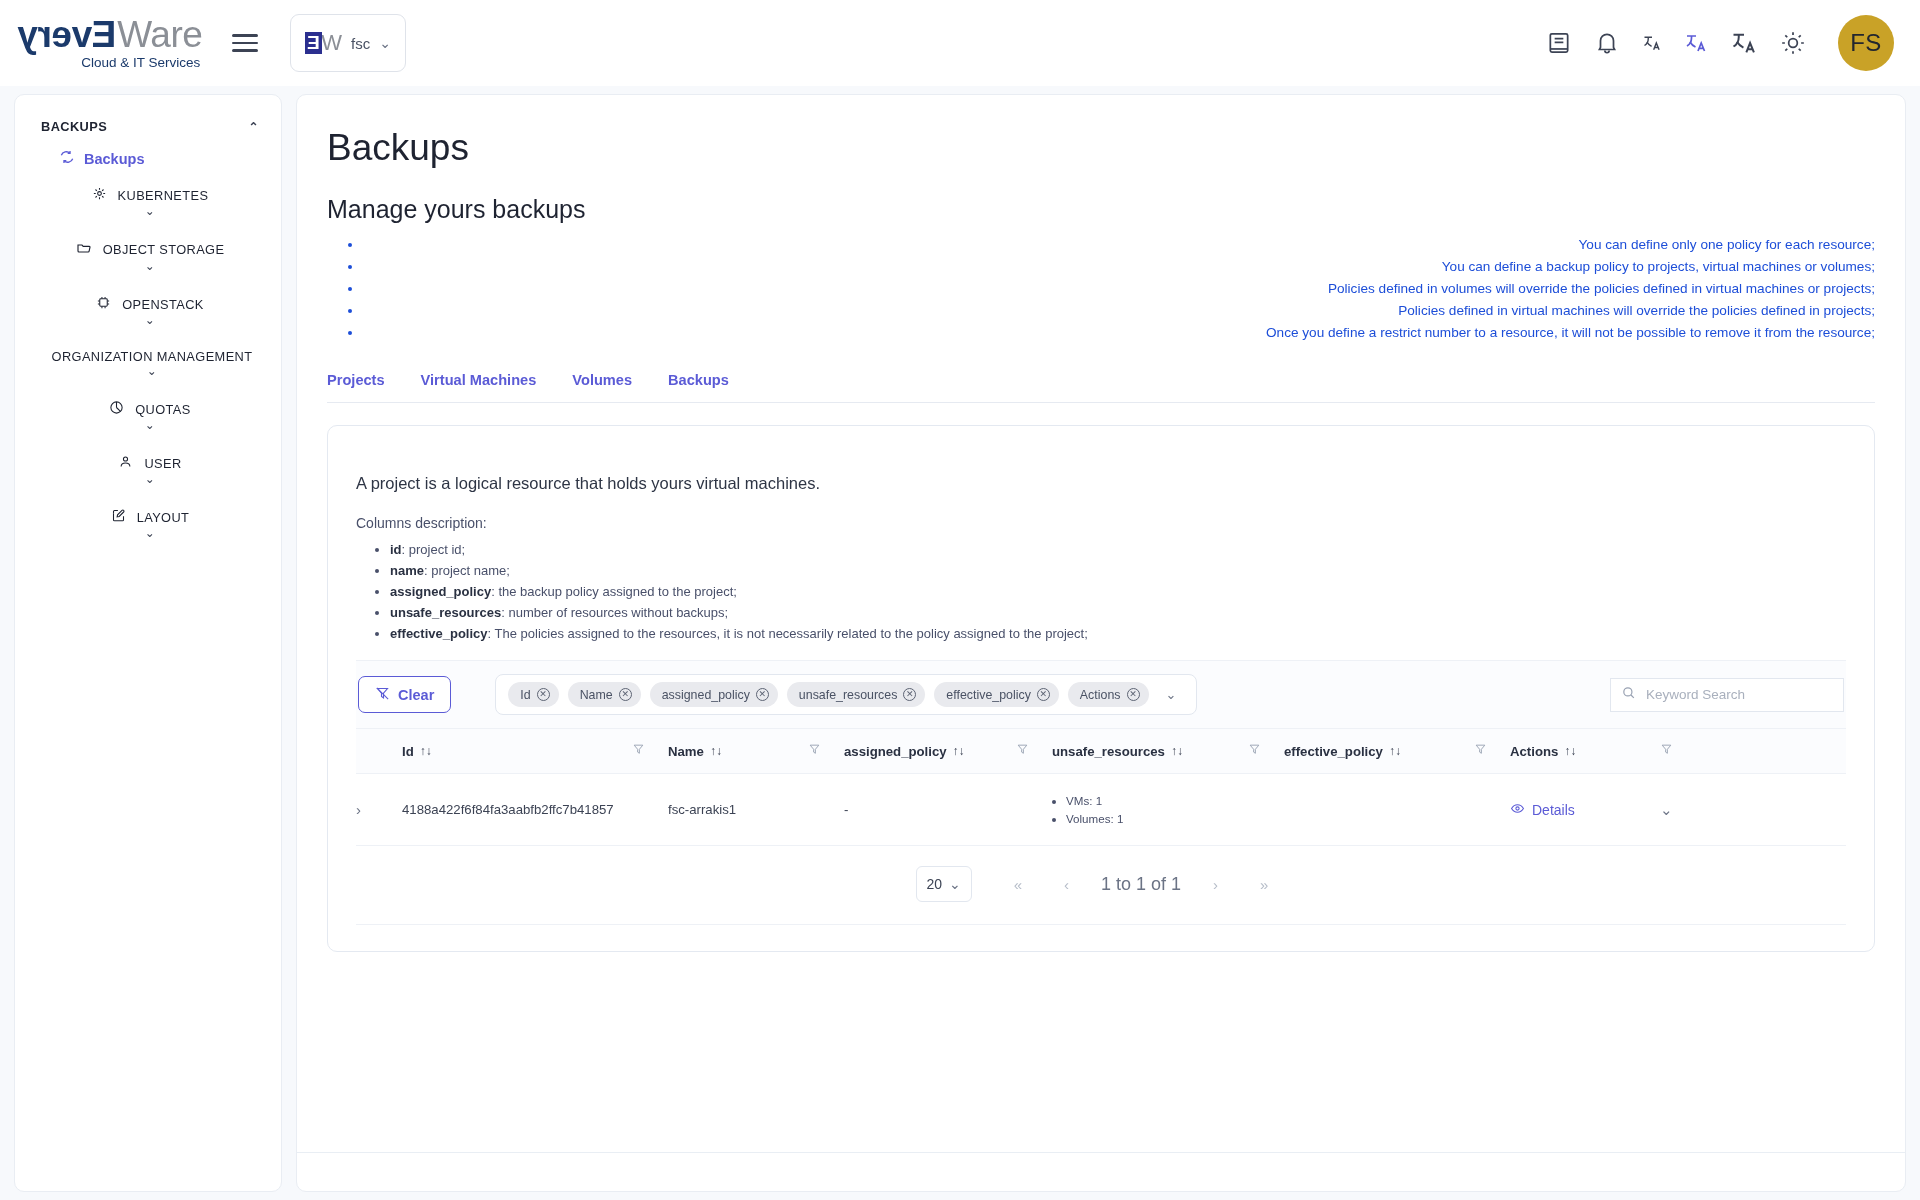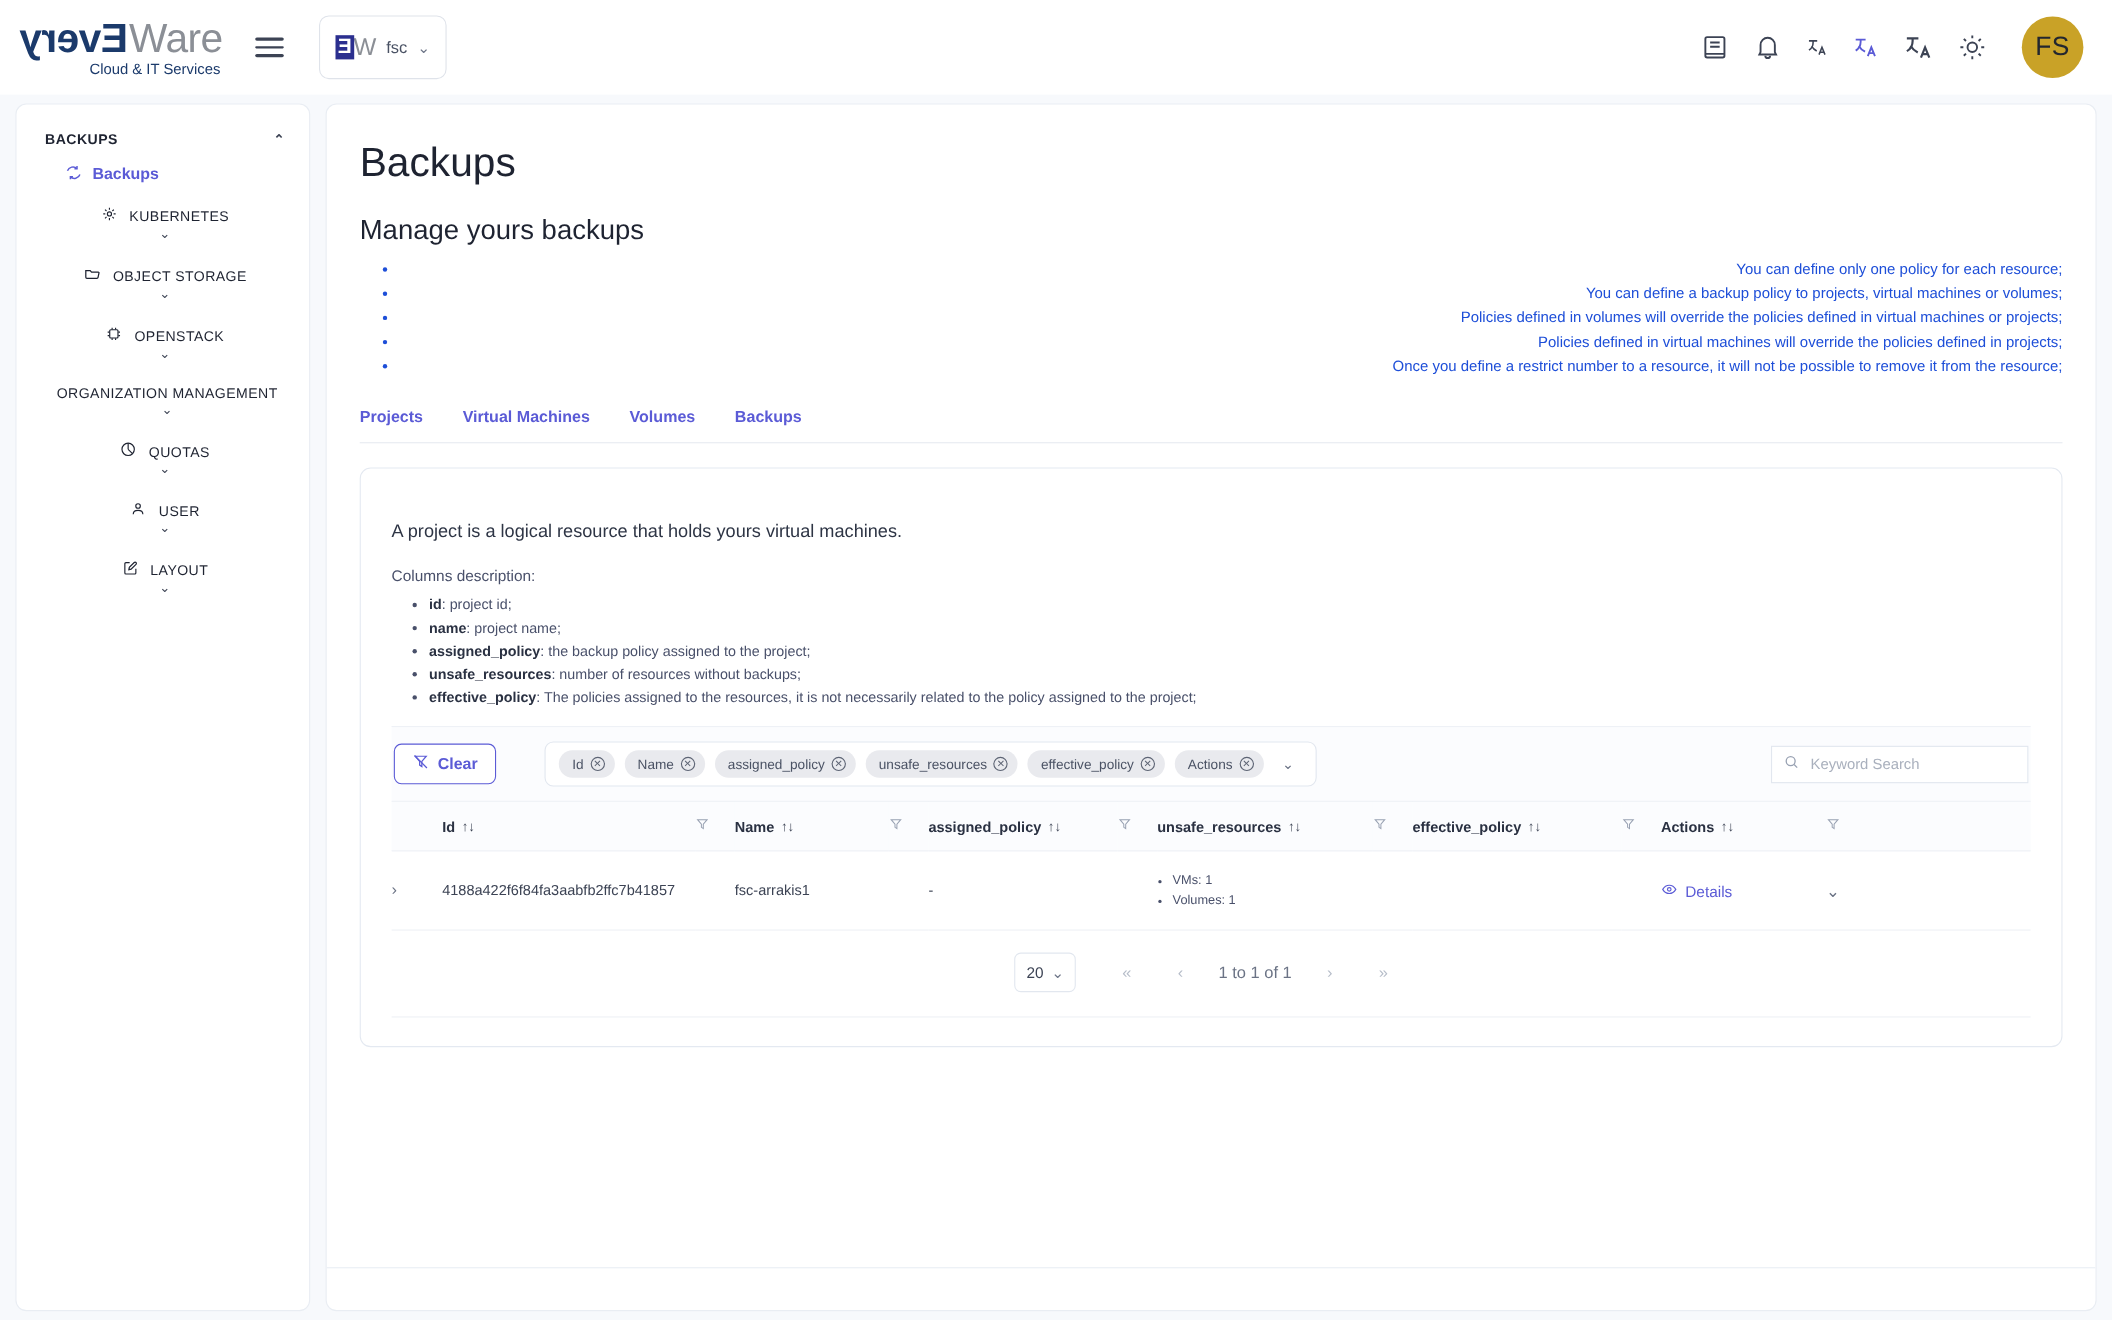--- a/index.html
+++ b/index.html
@@ -185,21 +185,21 @@
   }
 
   .pager { display:flex; align-items:center; justify-content:center; gap:6px; padding:20px 0 22px 0;
            border-bottom:1px solid #eef1f6;}
   .page-size {
     border:1px solid #e2e7ef; border-radius:6px; height:36px; width:56px;
     display:flex; align-items:center; justify-content:center; gap:7px;
     font-size:14px; color:#3c4354; cursor:pointer; margin-right:18px;
   }
   .pg-btn { color:#b6bdc9; font-size:15px; padding:0 18px; cursor:pointer; }
-  .pg-info { font-size:15px; color:#6b7385; padding:0 8px;}
+  .pg-info { font-size:18px; color:#6b7385; padding:0 8px;}
 
   .footer-rule { position:absolute; left:0; right:0; bottom:38px; border-top:1px solid #e9eef4;}
 </style>
 </head>
 <body>
 
 <div class="topbar">
   <div class="logo-wrap">
     <div class="logo-main">
       <span class="logo-every">Every</span>

